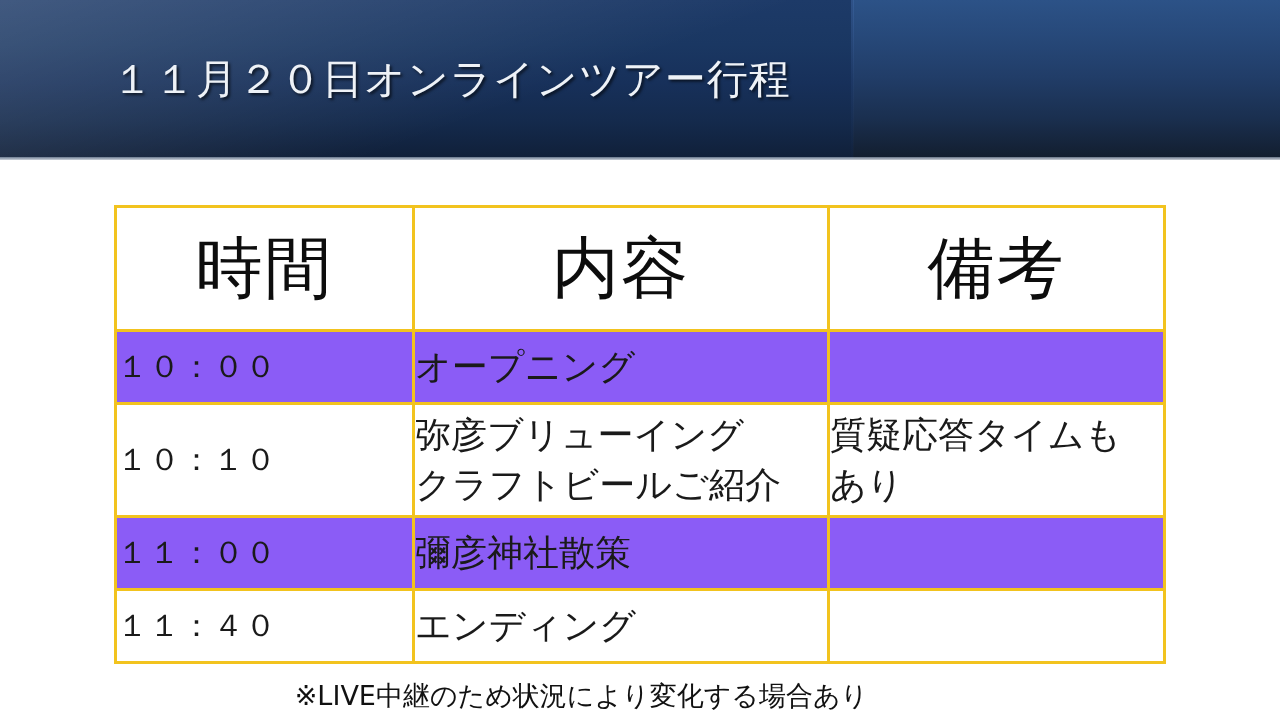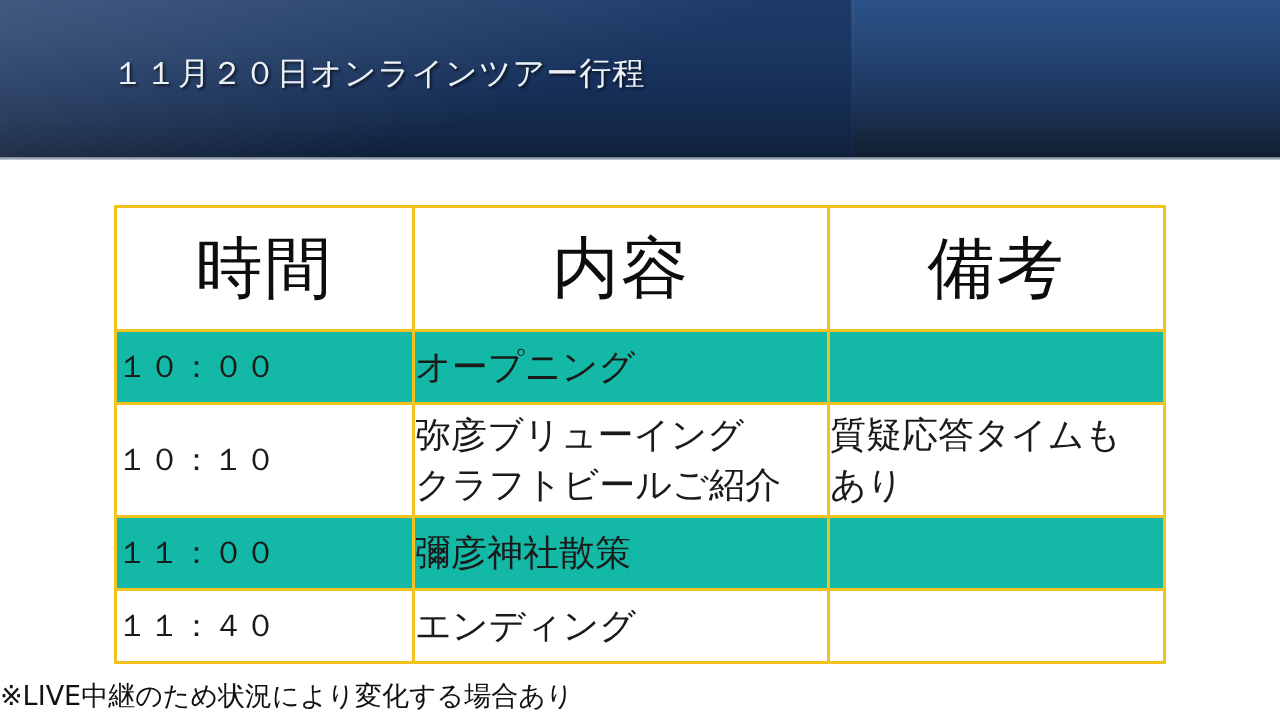--- a/index.html
+++ b/index.html
@@ -75,21 +75,21 @@
       rgba(170,185,205,0.55) 0%,
       rgba(235,240,246,0.85) 100%);
   }
 
   #page-title {
     position: absolute;
     left: 112px;
     top: 52px;
     margin: 0;
     font-family: "DejaVu Sans", "Liberation Sans", sans-serif;
-    font-size: 32px;
+    font-size: 41px;
     font-weight: 400;
     letter-spacing: 1px;
     color: #eef2f7;
     white-space: nowrap;
     text-shadow: 2px 2px 3px rgba(0,0,0,0.65);
   }
 
   
   #schedule-table {
     position: absolute;
@@ -116,21 +116,21 @@
     height: 121px;
     text-align: center;
     font-family: "DejaVu Sans", "Liberation Sans", sans-serif;
     font-weight: 400;
     font-size: 67px;
     color: #0d0d0d;
     letter-spacing: 2px;
   }
 
   #schedule-table tbody tr.row-shaded td {
-    background: #14b8a6;
+    background: #8b5cf6;
   }
 
   td.cell-time {
     font-family: "DejaVu Sans", "Liberation Sans", sans-serif;
     font-size: 31px;
     color: #1a1a1a;
     letter-spacing: 1px;
     padding-left: 26px;
     white-space: nowrap;
   }
@@ -147,21 +147,21 @@
 
   tr.row-h-short td { height: 70px; }
   tr.row-h-tall  td { height: 110px; }
 
   
   #footer-note {
     position: absolute;
     left: 0;
     top: 678px;
     width: 1163px;
-    text-align: left;
+    text-align: center;
     font-family: "DejaVu Sans", "Liberation Sans", sans-serif;
     font-size: 27px;
     color: #111111;
     white-space: nowrap;
   }
 </style>
 </head>
 <body>
 
 <div id="title-banner">

